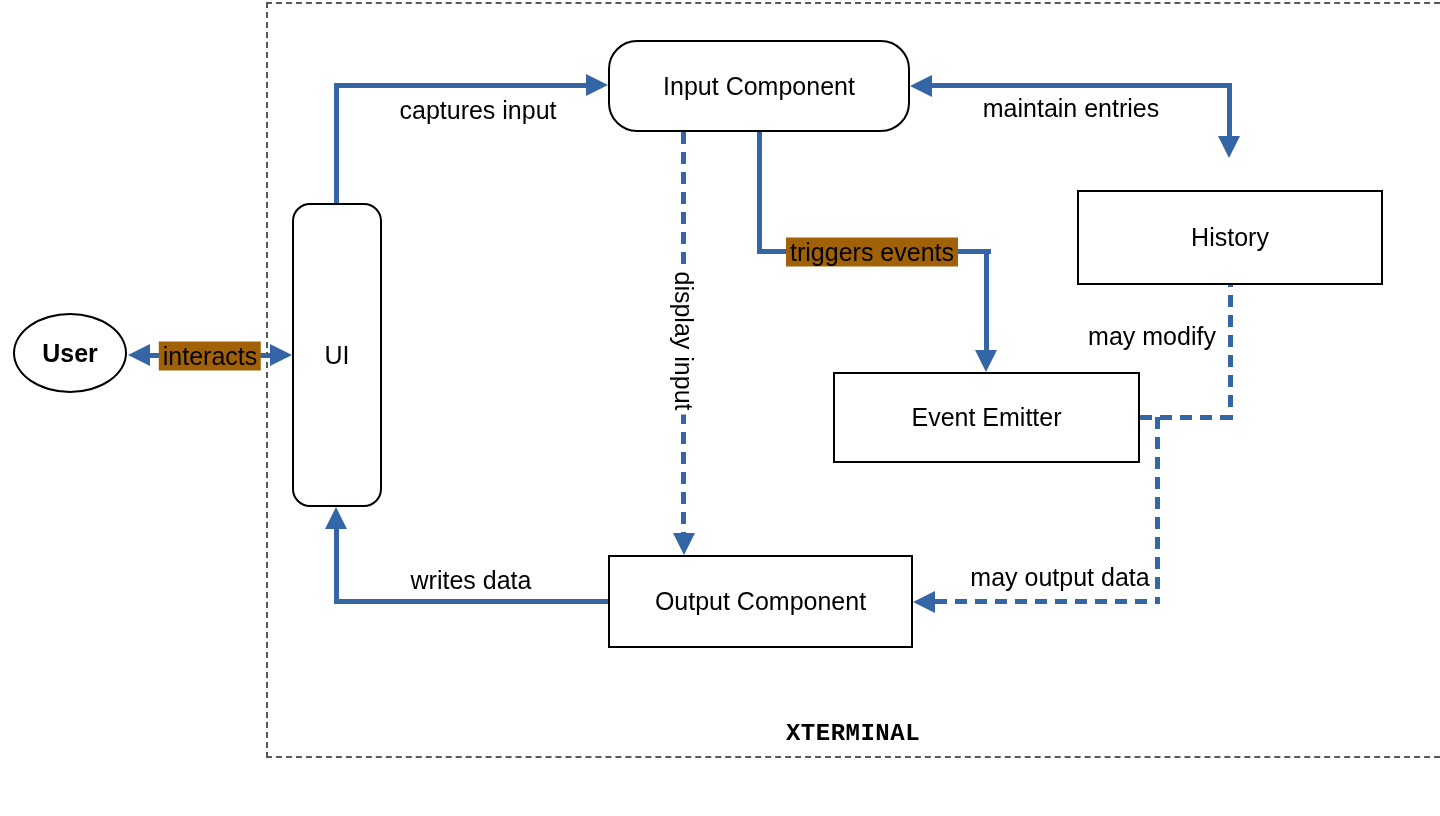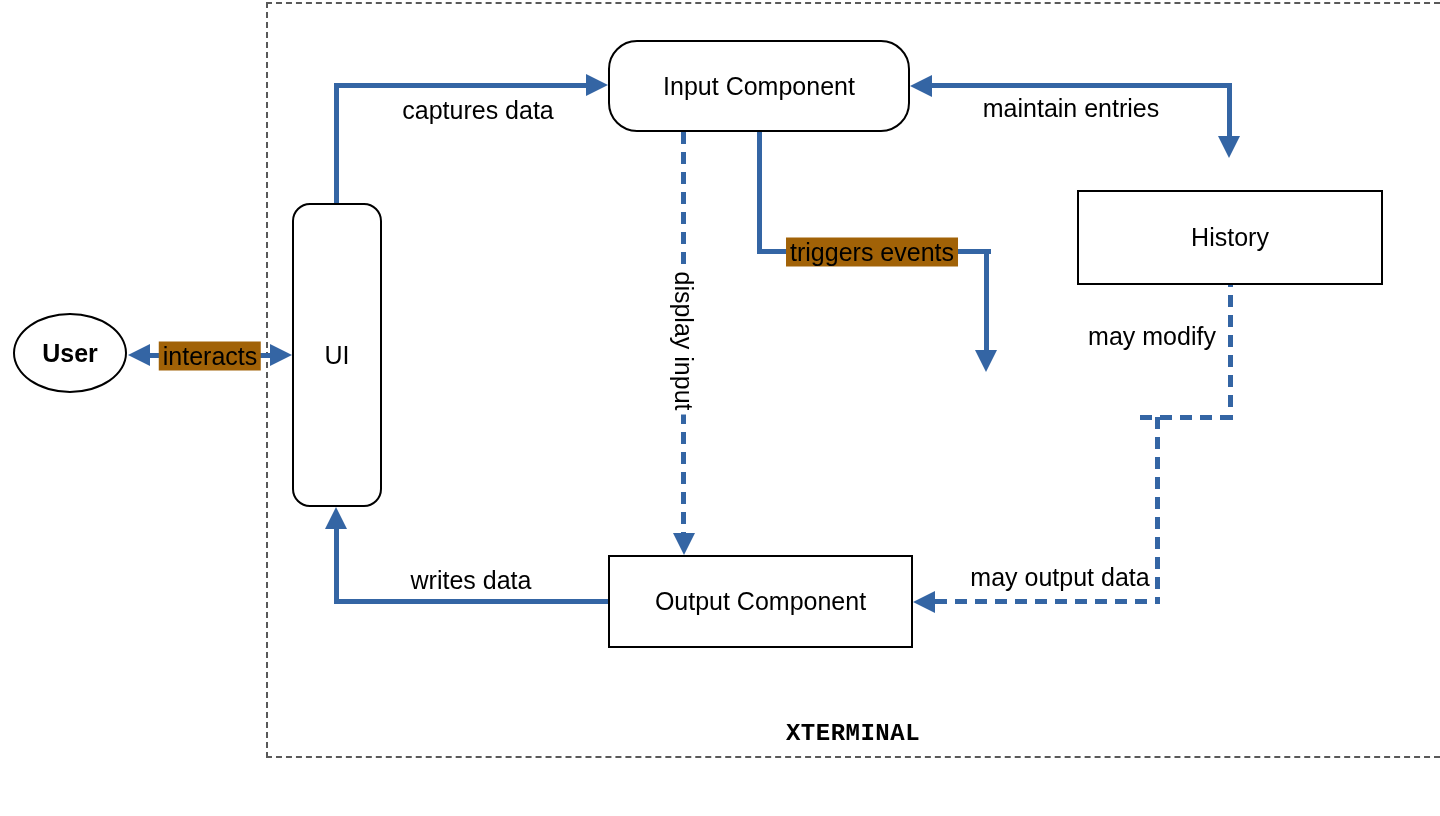--- a/index.html
+++ b/index.html
@@ -40,21 +40,21 @@
 <body>
 
 <div class="stage">
 
   <div class="boundary"></div>
 
   <div>
     <div class="seg" style="left:334px;top:83px;width:5px;height:122px;"></div>
     <div class="seg" style="left:334px;top:83px;width:252px;height:5px;"></div>
     <div class="ah ah-right" style="left:586px;top:74px;"></div>
-    <div class="elabel" style="left:478px;top:110px;">captures data</div>
+    <div class="elabel" style="left:478px;top:110px;">captures input</div>
   </div>
 
   <div>
     <div class="seg" style="left:930px;top:83px;width:302px;height:5px;"></div>
     <div class="seg" style="left:1227px;top:83px;width:5px;height:53px;"></div>
     <div class="ah ah-left" style="left:910px;top:75px;"></div>
     <div class="ah ah-down" style="left:1218px;top:136px;"></div>
     <div class="elabel" style="left:1071px;top:108px;">maintain entries</div>
   </div>
 
@@ -105,19 +105,22 @@
   </div>
   <div class="node n-ui">
     <span>UI</span>
   </div>
   <div class="node n-input">
     <span>Input Component</span>
   </div>
   <div class="node n-history">
     <span>History</span>
   </div>
+  <div class="node n-emitter">
+    <span>Event Emitter</span>
+  </div>
   <div class="node n-output">
     <span>Output Component</span>
   </div>
 
   <div class="boundary-label">XTERMINAL</div>
 
 </div>
 
 </body></html>

